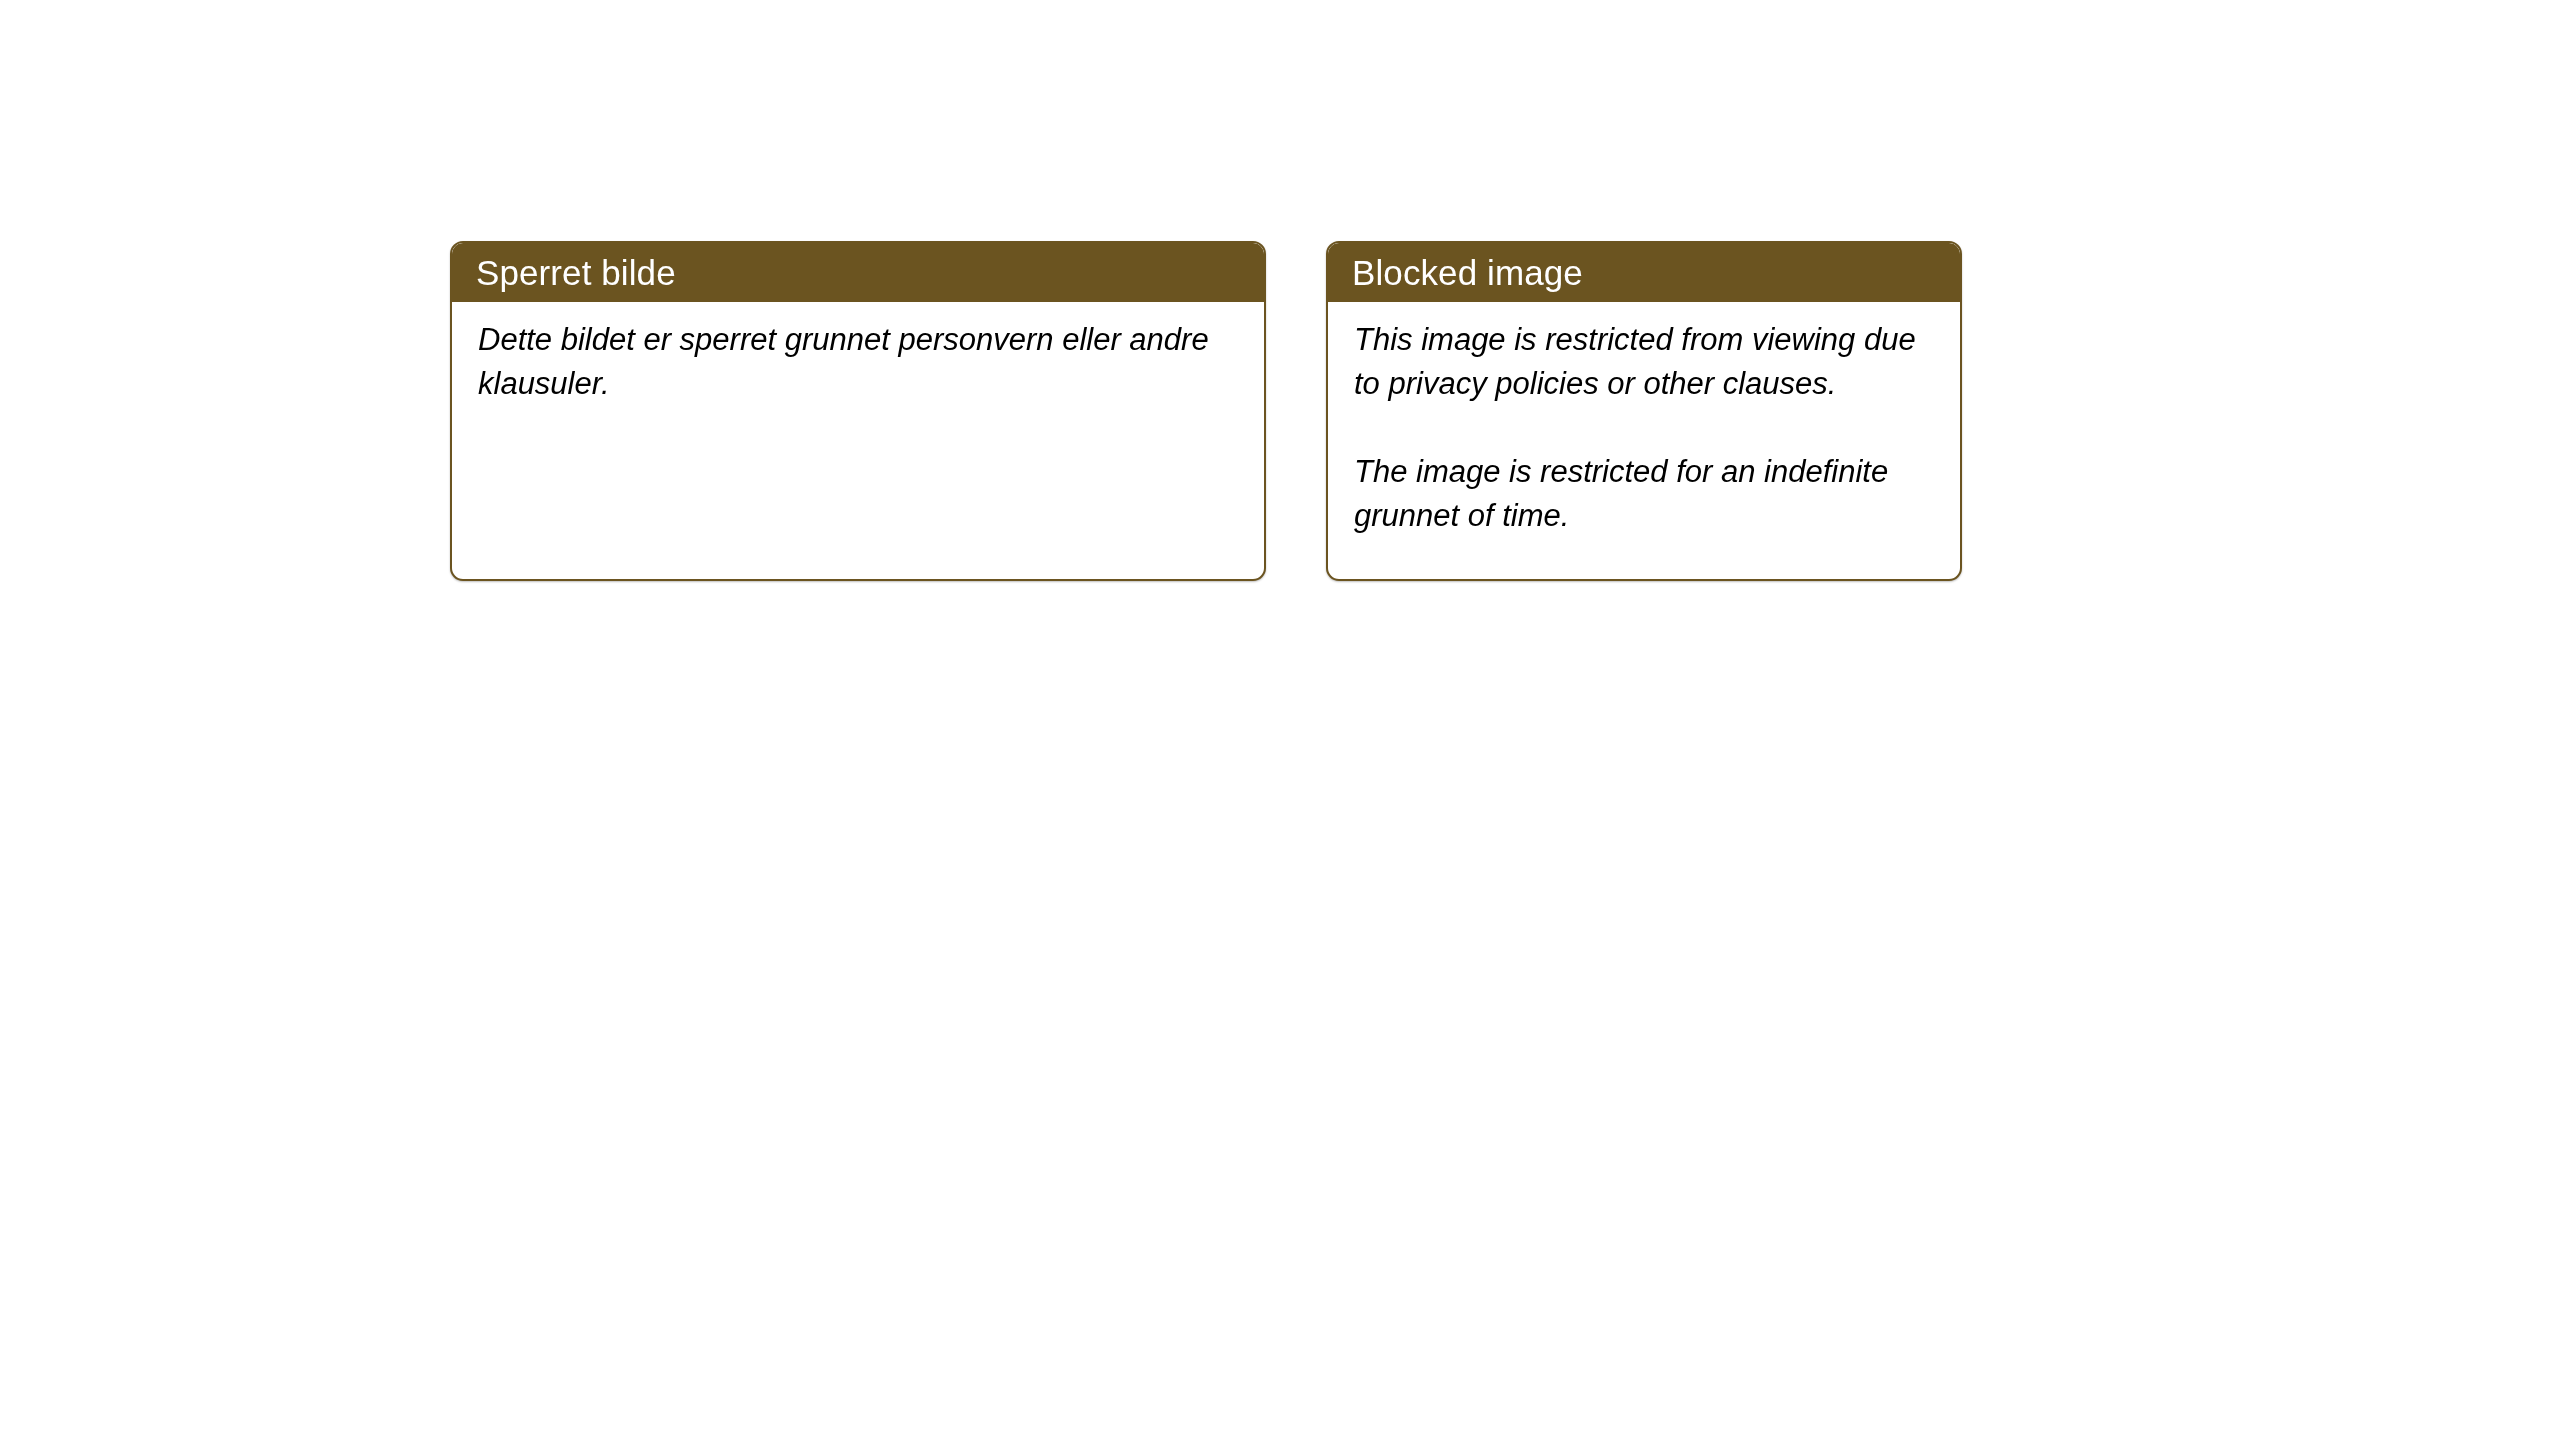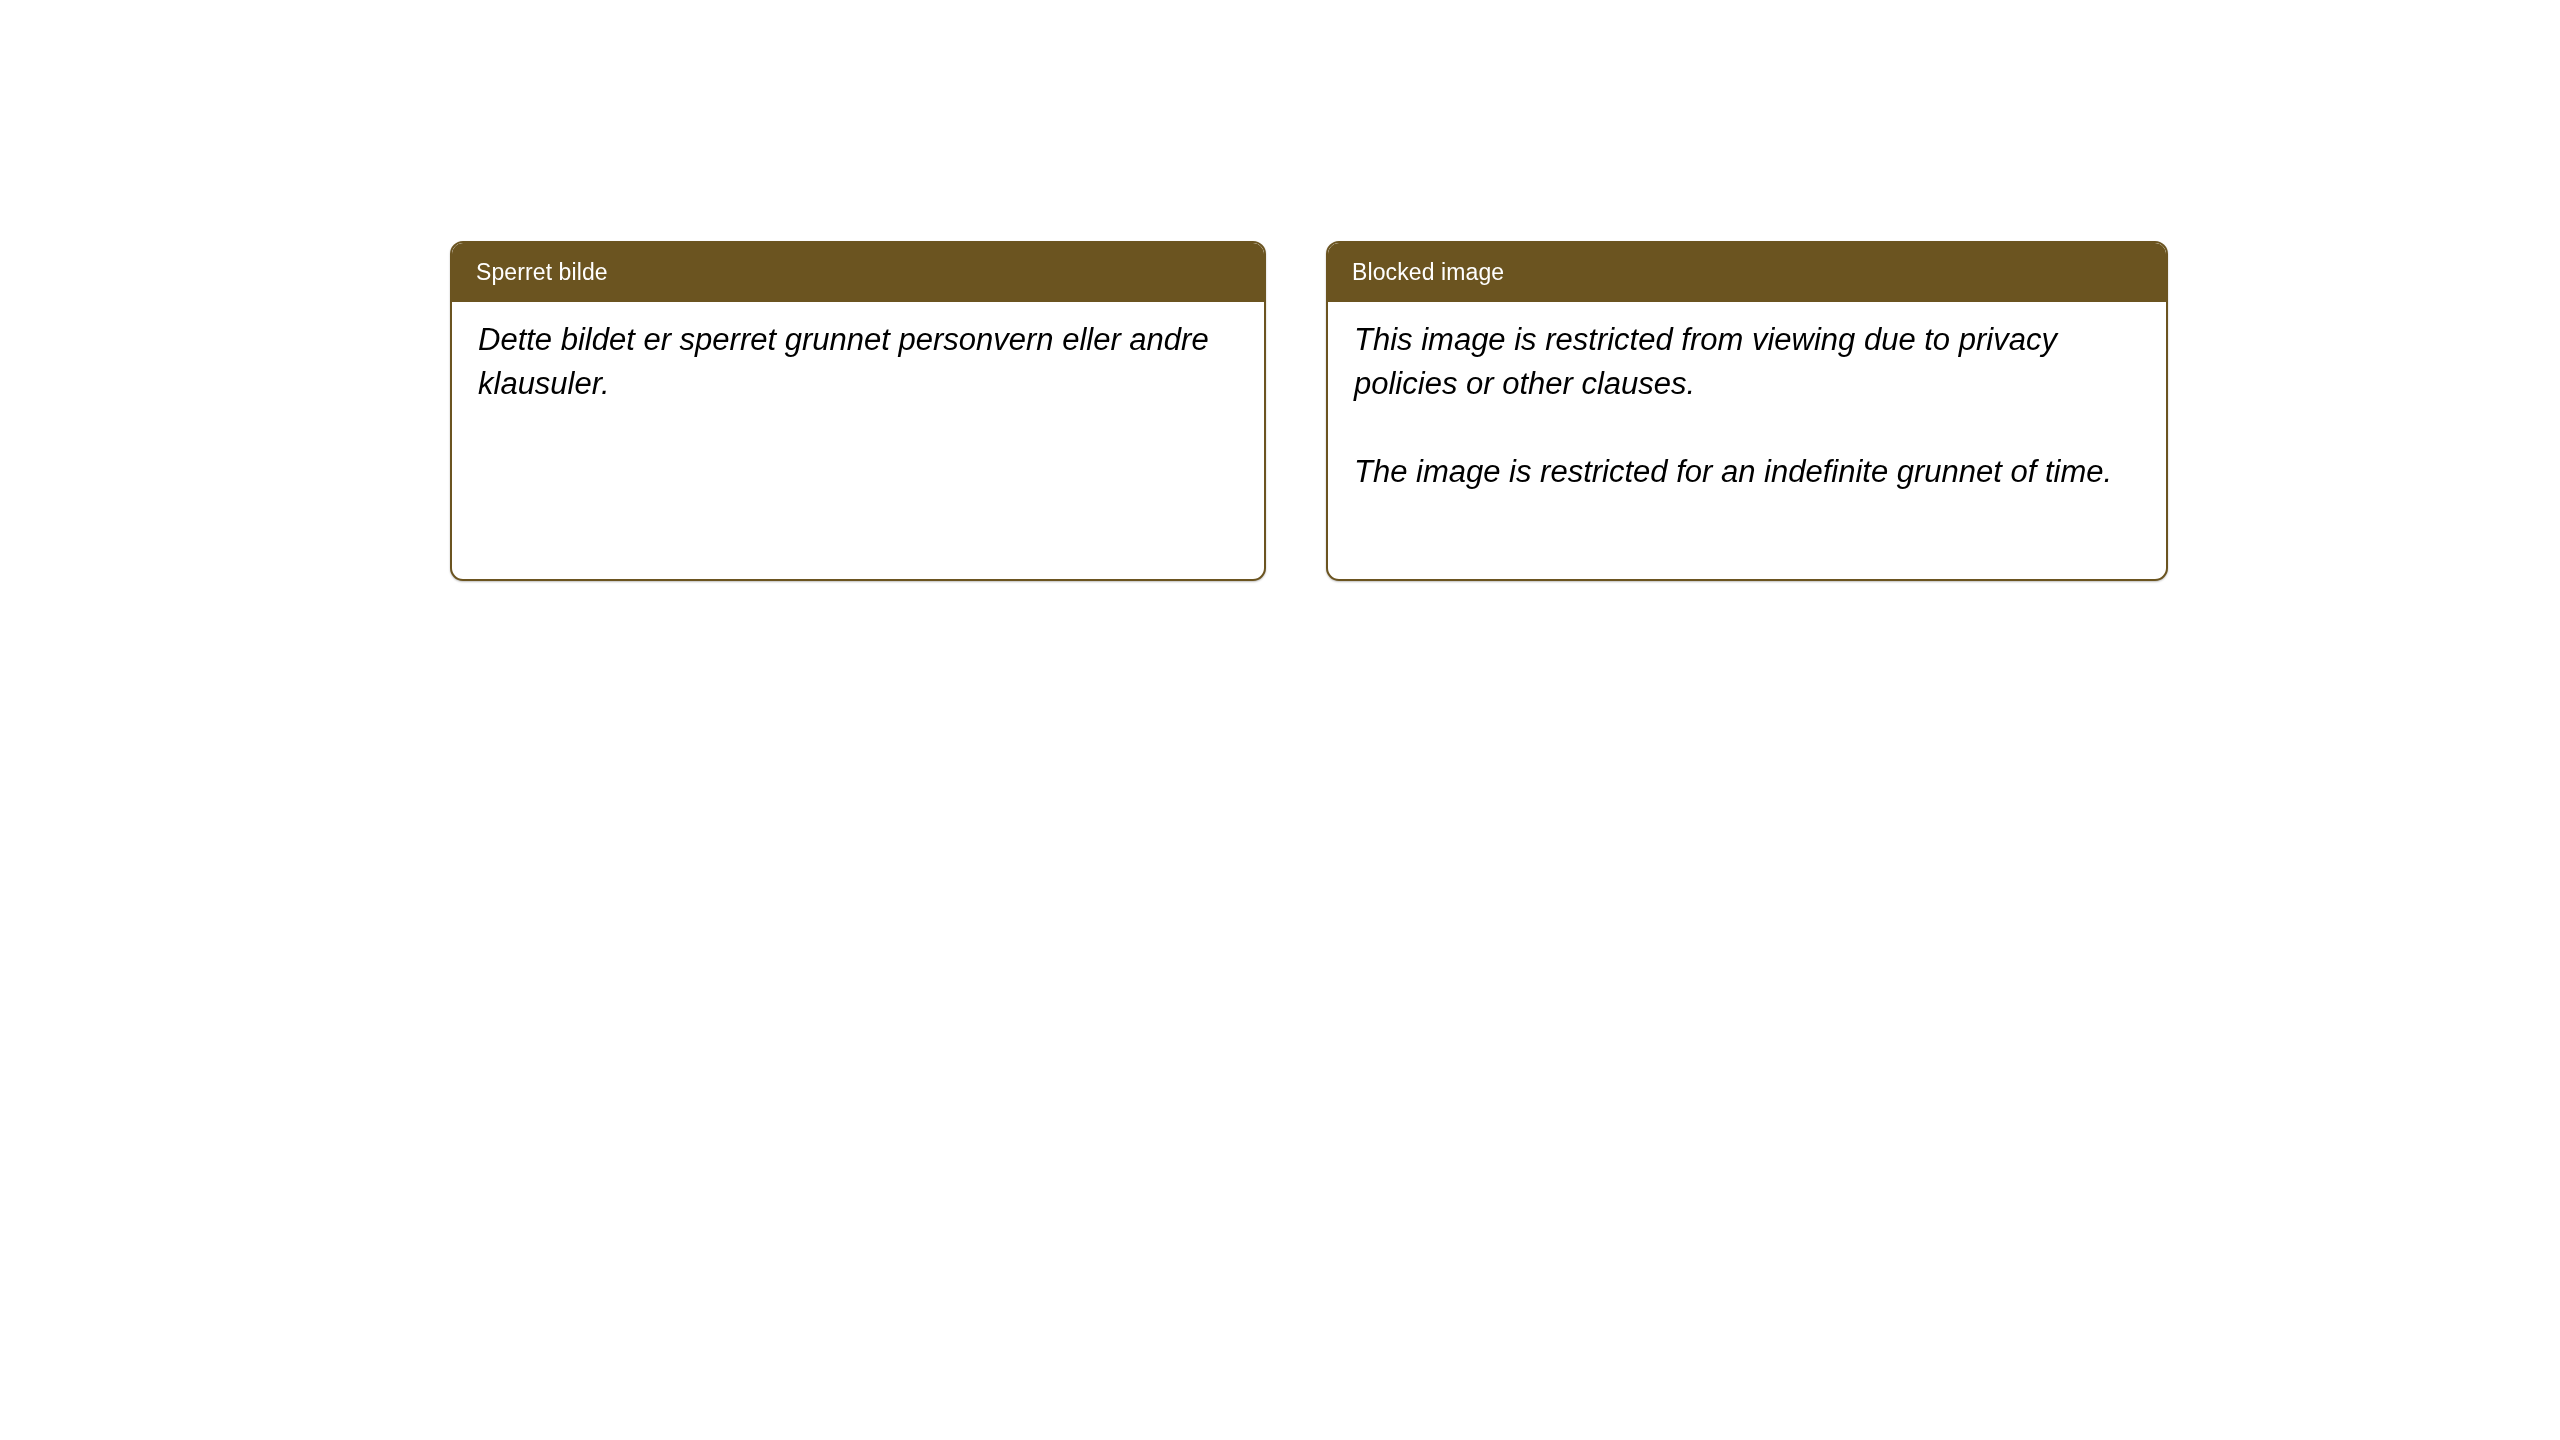--- a/index.html
+++ b/index.html
@@ -34,38 +34,38 @@
     overflow: hidden;
     box-shadow: 0 1px 2px rgba(0,0,0,0.25);
   }
 
   .notice-card.card-no {
     width: 816px;
     height: 340px;
   }
 
   .notice-card.card-en {
-    width: 842px;
+    width: 636px;
     height: 340px;
   }
 
   .card-header {
     background: #6b5420;
     height: 59px;
     box-sizing: border-box;
     display: flex;
     align-items: center;
     padding: 0 0 0 24px;
     border-top-left-radius: 11px;
     border-top-right-radius: 11px;
   }
 
   .card-header-title {
     color: #ffffff;
-    font-size: 23px;
+    font-size: 35px;
     line-height: 1;
     font-weight: normal;
     letter-spacing: 0.1px;
     white-space: nowrap;
     text-align: center;
   }
 
   .card-body {
     padding: 16px 24px 0 26px;
     box-sizing: border-box;

